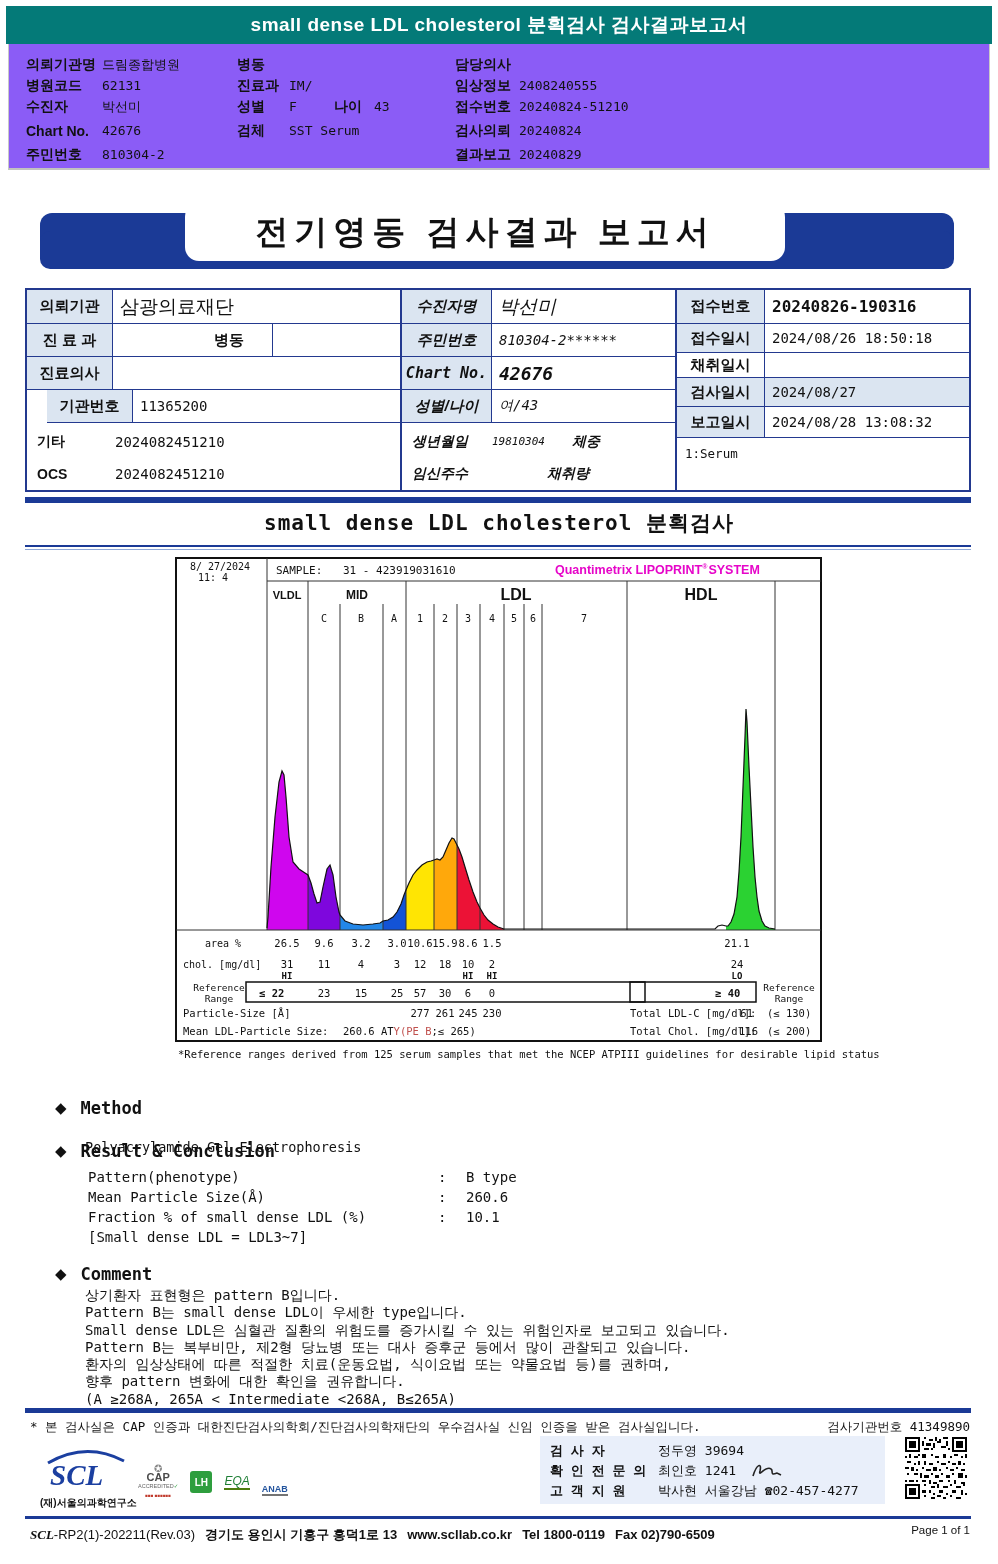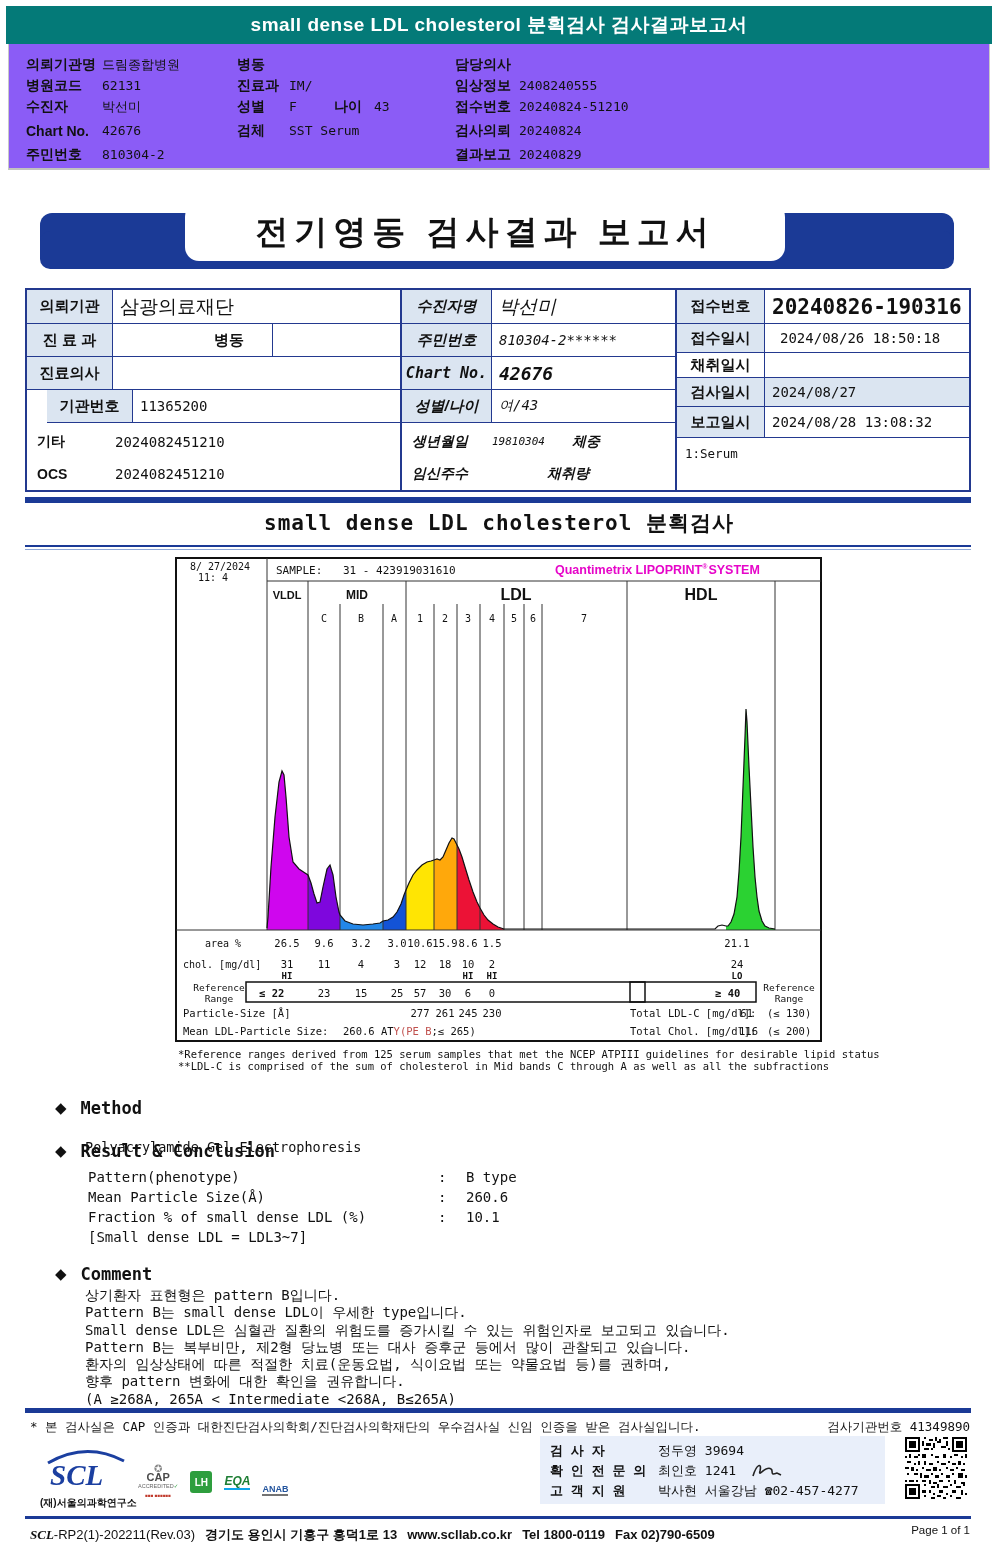--- a/index.html
+++ b/index.html
@@ -55,21 +55,21 @@
   .cline { font-family:"DejaVu Sans Mono","Liberation Mono",monospace; font-size:14px; line-height:17.3px; }
 
   .certline { font-size:12.5px; font-family:"DejaVu Sans Mono","Liberation Mono",monospace; }
   .staff-panel { left:540px; top:1436px; width:345px; height:68px; background:#e9effa; padding:5px 8px 0 10px; }
   .srow { display:flex; font-family:"DejaVu Sans Mono","Liberation Mono",monospace; font-size:13px; height:20px; align-items:center; }
   .srow .sl { font-weight:bold; width:108px; }
   .cap-box { display:flex; flex-direction:column; align-items:center; line-height:9px; }
   .cap-t { font-size:11px; font-weight:bold; color:#4a4a4a; }
   .cap-s { font-size:5.5px; color:#666; }
   .greenbox { width:22px; height:22px; background:#2e9e3e; border-radius:3px; color:#fff; font-weight:bold; font-size:10px; display:flex; align-items:center; justify-content:center; }
-  .eqa { font-style:italic; font-weight:bold; font-size:12px; color:#1e7e34; border-bottom:2px solid #0ea5e9; }
+  .eqa { font-style:italic; font-weight:normal; font-size:12px; color:#1e7e34; border-bottom:2px solid #4d7c0f; }
   .anab { font-weight:bold; font-size:9px; color:#24559e; border-bottom:2px solid #737373;margin-top:16px; }
   .botline { display:flex; align-items:baseline; gap:10px; font-size:13px; }
   .scl-it { font-family:"Liberation Serif",serif; font-style:italic; font-weight:bold; }
 </style>
 </head>
 <body>
 
 <div class="page">
 
   <div class="abs topbar">
@@ -206,23 +206,23 @@
       </div>
       <div class="xrow" style="height:31px;">
         <span class="xlab" style="margin-left:10px;width:135px;">임신주수</span>
         <span class="xlab">채취량</span>
       </div>
     </div>
 
     <div class="ocol" style="left:650px;width:292px;">
       <div class="orow" style="height:34px;">
         <div class="olbl" style="width:88px;">접수번호</div>
-        <div class="oval mono b" style="flex:1;font-size:21px;">20240826-190316</div>
-      </div>
-      <div class="orow" style="height:29px;gap:8px;">
+        <div class="oval mono b" style="flex:1;font-size:16px;">20240826-190316</div>
+      </div>
+      <div class="orow" style="height:29px;">
         <div class="olbl" style="width:88px;">접수일시</div>
         <div class="oval mono" style="flex:1;font-size:14px;">2024/08/26 18:50:18</div>
       </div>
       <div class="orow" style="height:25px;">
         <div class="olbl" style="width:88px;background:#fff;">채취일시</div>
         <div class="oval mono" style="flex:1;font-size:14px;"></div>
       </div>
       <div class="orow" style="height:29px;">
         <div class="olbl" style="width:88px;">검사일시</div>
         <div class="oval mono" style="flex:1;font-size:14px;background:#dbe5f1;">2024/08/27</div>
@@ -366,21 +366,20 @@
       <text x="8" y="478" font-size="10.5">Mean LDL-Particle Size:</text>
       <text x="168" y="478" font-size="10.5"><tspan>260.6 AT</tspan><tspan fill="#c0504d">Y(PE B</tspan><tspan>;≤ 265)</tspan></text>
       <text x="455" y="478" font-size="10.5">Total Chol. [mg/dl]:</text>
       <text x="583" y="478" font-size="10.5" text-anchor="end">116</text>
       <text x="592" y="478" font-size="10.5">(≤ 200)</text>
     </svg>
   </div>
 
   <div class="abs fnote">
     <div>*Reference ranges derived from 125 serum samples that met the NCEP ATPIII guidelines for desirable lipid status</div>
-    <div>**LDL-C is comprised of the sum of cholesterol in Mid bands C through A as well as all the subfractions</div>
   </div>
 
   <div class="abs" style="left:55px;top:1098px;">
     <div class="sechead">
       <span class="diamond">◆</span>
       <span class="t">Method</span>
     </div>
     <div class="mline" style="margin-left:30px;margin-top:21px;">Polyacrylamide Gel Electrophoresis</div>
   </div>
 

